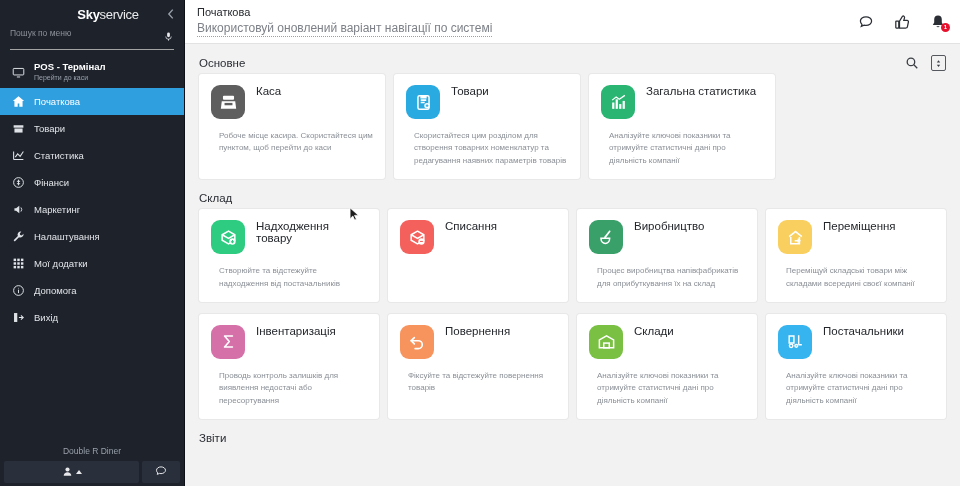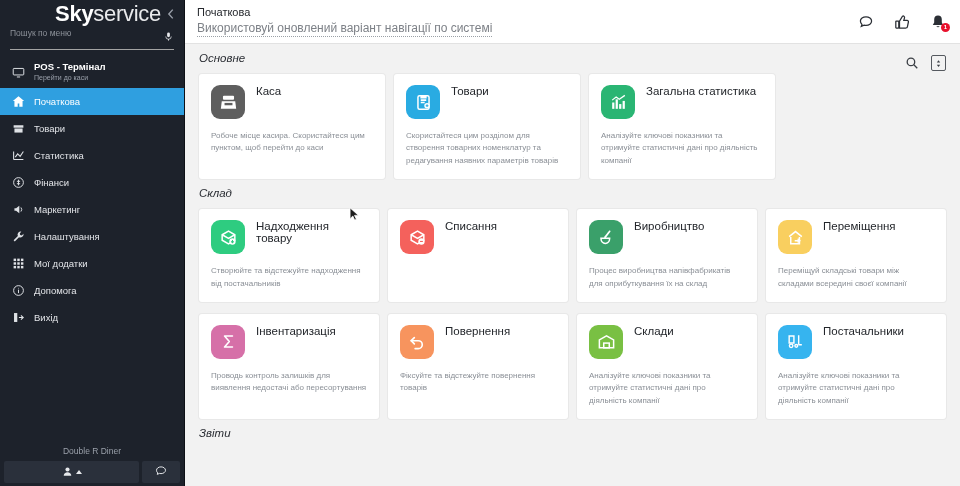--- a/index.html
+++ b/index.html
@@ -16,21 +16,21 @@
     width: 185px; height: 486px; flex: 0 0 185px;
     background: #1d222b;
     display: flex; flex-direction: column;
     position: relative;
     border-right: 1px solid #0d1016;
   }
   .brand-row {
     height: 28px; display: flex; align-items: center;
     justify-content: center; position: relative; padding: 0 8px;
   }
-  .brand { font-size: 22px; letter-spacing: -0.3px; color: #ffffff; white-space: nowrap; margin-left: 32px; }
+  .brand { font-size: 13px; letter-spacing: -0.3px; color: #ffffff; white-space: nowrap; margin-left: 32px; }
   .brand b { font-weight: 700; }
   .brand span.light { font-weight: 400; color: #e9eaec; }
   .collapse-btn {
     position: absolute; right: 6px; top: 50%; transform: translateY(-50%);
     width: 14px; height: 14px; color: #9aa0aa; cursor: pointer;
     display: flex; align-items: center; justify-content: center;
   }
 
   .search-row {
     height: 22px; margin: 0 10px; display: flex; align-items: flex-start;
@@ -86,21 +86,21 @@
   .badge {
     position: absolute; right: -4px; bottom: -2px; background: #e8112d; color: #fff;
     font-size: 6px; line-height: 9px; min-width: 9px; height: 9px; border-radius: 50%;
     text-align: center; font-weight: 700;
   }
 
   .content { flex: 1; overflow: hidden; padding: 0 0 0 0; }
 
   .section { padding: 0 14px; }
   .section-head {
-    display: flex; height: 30px; padding-top: 8px; font-style: italic;
+    display: flex; align-items: center; height: 30px; padding-top: 8px;
   }
   .section-title { font-size: 11.5px; color: #2a2d33; }
   .section-tools { margin-left: auto; display: flex; align-items: center; gap: 12px; }
   .s-icon { width: 14px; height: 14px; color: #3b3f45; cursor: pointer; }
   .sort-box {
     width: 15px; height: 16px; border: 1px solid #55595f; border-radius: 2px;
     display: flex; align-items: center; justify-content: center; cursor: pointer; color: #3b3f45;
   }
 
   .card-row { display: flex; gap: 9px; }
@@ -109,21 +109,21 @@
     padding: 11px 12px 12px; cursor: pointer;
     box-shadow: 0 0 0 1px #e8e8e8;
   }
   .card-top { display: flex; gap: 11px; }
   .card-icon {
     width: 34px; height: 34px; border-radius: 9px; flex: 0 0 34px;
     display: flex; align-items: center; justify-content: center; color: #ffffff;
   }
   .card-icon svg { width: 19px; height: 19px; }
   .card-title { font-size: 11.5px; color: #23262b; }
-  .card-desc { font-size: 8px; color: #8a8f96; line-height: 1.55; margin-top: 11px; }
+  .card-desc { font-size: 8px; color: #8a8f96; line-height: 1.55; margin-top: 11px; margin-left: 8px; }
   .row-gap { height: 12px; }
 
   .cursor { position: absolute; width: 11px; height: 15px; pointer-events: none; }
 </style>
 </head>
 <body>
 
 <div class="app">
 
   <aside class="sidebar">

